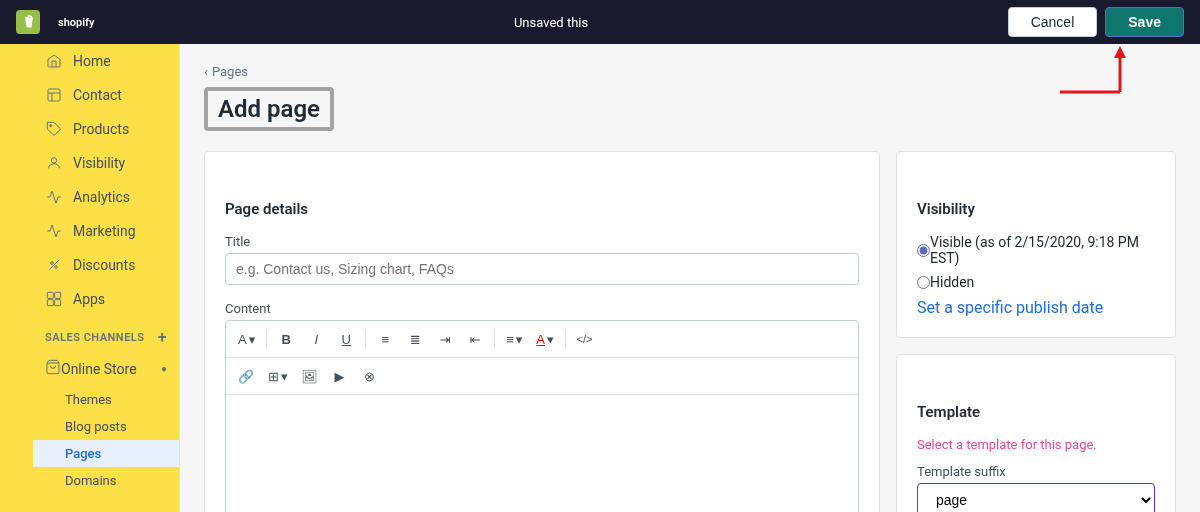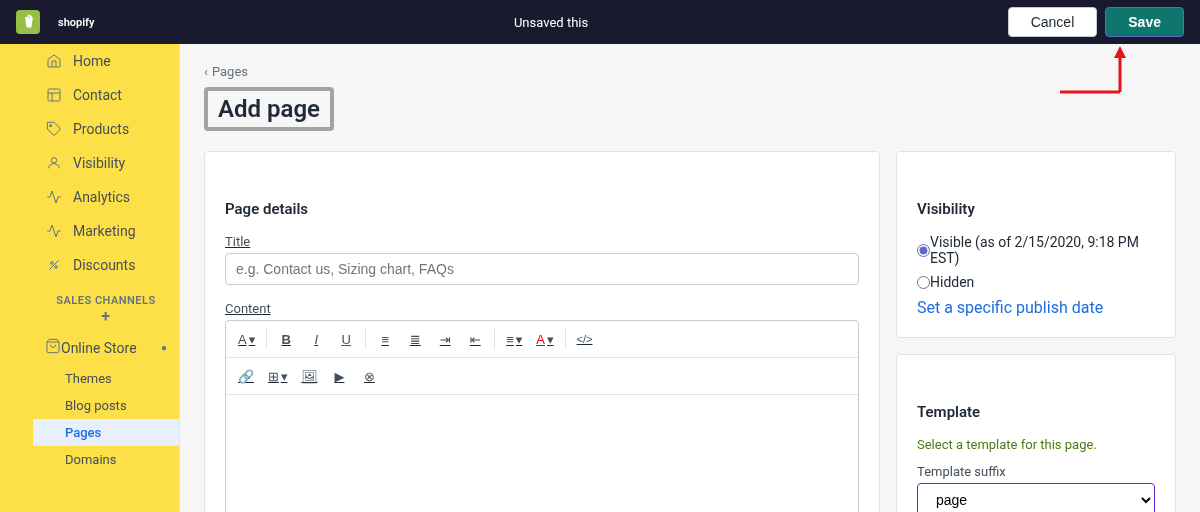--- a/index.html
+++ b/index.html
@@ -10,41 +10,41 @@
     .top-bar { display: flex; align-items: center; justify-content: space-between; background: #1a1a2e; height: 44px; padding: 0 16px; flex-shrink: 0; }
     .top-bar-center { color: #fff; font-size: 13px; }
     .top-bar-left { display: flex; align-items: center; gap: 8px; }
     .top-bar-right { display: flex; align-items: center; gap: 8px; }
     .body-area { display: flex; flex: 1; overflow: hidden; }
 
     
     .sidebar { width: 180px; background: #fde047; border-right: 1px solid #dfe3e8; display: flex; flex-direction: column; overflow-y: auto; flex-shrink: 0; padding-left: 33px; }
     .sidebar-nav-item { display: flex; align-items: center; gap: 10px; padding: 8px 12px; cursor: pointer; color: #454f5b; font-size: 14px; }
     .sidebar-nav-item .nav-icon { width: 18px; height: 18px; display: flex; align-items: center; justify-content: center; flex-shrink: 0; }
-    .sidebar-section-title { font-size: 11px; font-weight: 600; color: #637381; padding: 12px 12px 4px 12px; text-transform: uppercase; letter-spacing: 0.5px; display: flex; align-items: center; justify-content: space-between; flex-direction: column; }
+    .sidebar-section-title { font-size: 11px; font-weight: 600; color: #637381; padding: 12px 12px 4px 12px; text-transform: uppercase; letter-spacing: 0.5px; display: flex; align-items: center; justify-content: space-between; }
     .sidebar-sub-item { padding: 6px 12px 6px 32px; cursor: pointer; color: #454f5b; font-size: 13px; }
     .sidebar-sub-item.active { background: #e8f0fe; color: #1c6ee1; font-weight: 500; }
     .online-store-header { display: flex; align-items: center; justify-content: space-between; padding: 8px 12px; cursor: pointer; }
     .online-store-left { display: flex; align-items: center; color: #454f5b; font-size: 14px; }
     .sidebar-inner { position: relative; }
 
     
     .main-content { flex: 1; overflow-y: auto; padding: 20px 24px; background: #f6f6f7; }
     .breadcrumb { display: flex; align-items: center; gap: 4px; margin-bottom: 8px; color: #637381; font-size: 13px; cursor: pointer; }
     .page-title-box { border: 4px solid #a3a3a3; border-radius: 4px; display: inline-block; padding: 4px 10px; margin-bottom: 20px; }
     .page-title { font-size: 24px; font-weight: 600; color: #212b36; }
 
     .content-grid { display: grid; grid-template-columns: 1fr 280px; gap: 16px; }
 
     .card { background: #fff; border: 1px solid #dfe3e8; border-radius: 4px; padding: 20px; }
     .card-title { font-size: 15px; font-weight: 600; margin-bottom: 16px; margin-top: 28px; }
 
     .form-label { font-size: 13px; color: #454f5b; margin-bottom: 4px; display: block; }
     .form-input { width: 100%; border: 1px solid #c4cdd6; border-radius: 4px; padding: 7px 10px; font-size: 14px; color: #919eab; outline: none; }
-    .form-group { margin-bottom: 16px; text-decoration: underline; }
+    .form-group { margin-bottom: 16px; }
 
     
     .toolbar { border: 1px solid #c4cdd6; border-radius: 4px; overflow: hidden; }
     .toolbar-row { display: flex; align-items: center; border-bottom: 1px solid #dfe3e8; padding: 4px 6px; gap: 2px; }
     .toolbar-row:last-child { border-bottom: none; }
     .tb-btn { width: 28px; height: 28px; display: flex; align-items: center; justify-content: center; border: none; background: none; cursor: pointer; border-radius: 3px; font-size: 13px; color: #454f5b; }
     .tb-divider { width: 1px; height: 20px; background: #dfe3e8; margin: 0 3px; }
     .toolbar-select { display: flex; align-items: center; gap: 2px; padding: 2px 6px; border: none; background: none; cursor: pointer; font-size: 13px; color: #454f5b; }
     .editor-area { min-height: 140px; border-top: none; background: #fff; }
 
@@ -172,20 +172,31 @@
           <div class="nav-icon">
             <svg width="16" height="16" fill="none" stroke="#637381" stroke-width="1.5" viewBox="0 0 24 24">
                 <circle cx="9" cy="9" r="2"></circle>
                 <circle cx="15" cy="15" r="2"></circle>
                 <line x1="5" y1="19" x2="19" y2="5"></line>
               </svg>
           </div>
           <span>Discounts</span>
         </div>
 
+        <div class="sidebar-nav-item">
+          <div class="nav-icon">
+            <svg width="16" height="16" fill="none" stroke="#637381" stroke-width="1.5" viewBox="0 0 24 24">
+                <rect x="2" y="2" width="9" height="9" rx="1"></rect>
+                <rect x="13" y="2" width="9" height="9" rx="1"></rect>
+                <rect x="2" y="13" width="9" height="9" rx="1"></rect>
+                <rect x="13" y="13" width="9" height="9" rx="1"></rect>
+              </svg>
+          </div>
+          <span>Apps</span>
+        </div>
 
         <div class="sidebar-section-title">
           <span>SALES CHANNELS</span>
           <span style="cursor:pointer; font-size:16px; color:#637381;">+</span>
         </div>
 
         <div class="online-store-header">
           <div class="online-store-left">
             <div class="nav-icon">
               <svg width="16" height="16" fill="none" stroke="#637381" stroke-width="1.5" viewBox="0 0 24 24">
@@ -296,21 +307,21 @@
             </div>
             <div class="radio-item">
               <input type="radio" name="visibility" class="radio-input" style="">
               <span>Hidden</span>
             </div>
             <a class="link-blue" style="display:block; margin-top:8px;">Set a specific publish date</a>
           </div>
 
           <div class="card">
             <div class="card-title">Template</div>
-            <p style="font-size:13px; color:#4d7c0f; margin-bottom:12px;">Select a template for this page.</p>
+            <p style="font-size:13px; color:#ec4899; margin-bottom:12px;">Select a template for this page.</p>
             <label class="form-label">Template suffix</label>
             <select class="template-select">
               <option>page</option>
             </select>
           </div>
         </div>
       </div>
     </div>
   </div>
 </div>

